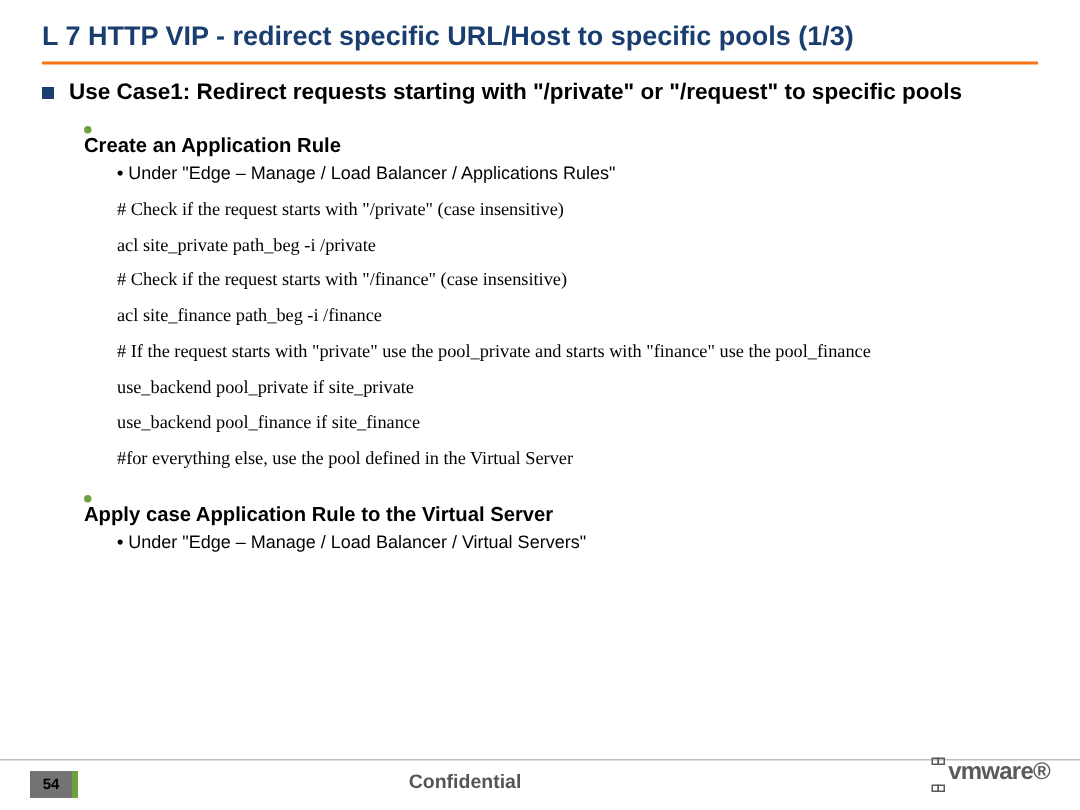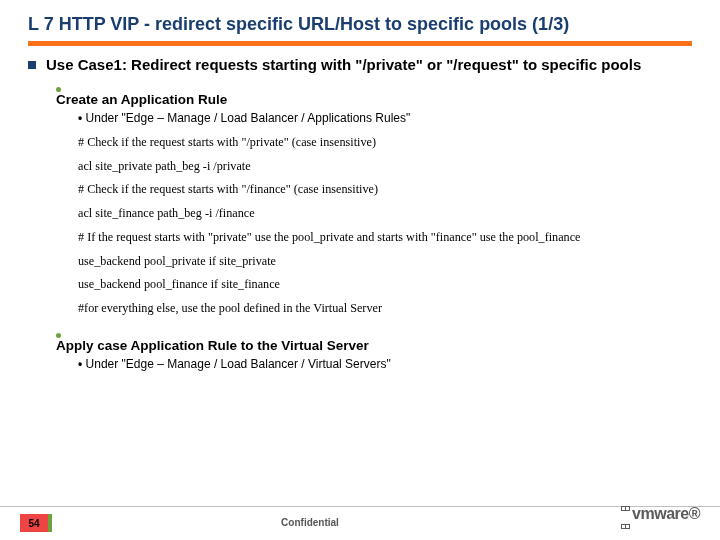--- a/index.html
+++ b/index.html
@@ -1,32 +1,32 @@
 <!DOCTYPE html>
 <html><head>
 <meta charset="utf-8">
 <style>
   * { box-sizing: border-box; margin: 0; padding: 0; }
   html, body { width: 720px; height: 540px; font-family: Arial, Helvetica, sans-serif; background: #fff; color: #000; }
   .slide { width: 720px; height: 540px; position: relative; padding: 14px 28px 0 28px; }
-  .title { font-size: 18px; font-weight: bold; color: #1a3e6f; padding-bottom: 6px; border-bottom: 5px solid #f97316; }
+  .title { font-size: 18px; font-weight: bold; color: #1a3e6f; padding-bottom: 6px; border-bottom: 2px solid #f97316; }
   .section-bullet { margin-top: 10px; display: flex; align-items: flex-start; }
   .section-bullet .sq { width: 8px; height: 8px; background: #1a3e6f; margin-top: 5px; margin-right: 10px; flex-shrink: 0; }
   .section-bullet .txt { font-size: 15px; font-weight: bold; line-height: 1.25; }
   .sub1 { margin-top: 6px; margin-left: 28px; display: flex; align-items: flex-start; flex-direction: column; }
   .sub1 .dot { width: 5px; height: 5px; border-radius: 50%; background: #6fa23f; margin-top: 6px; margin-right: 8px; flex-shrink: 0; }
   .sub1 .txt { font-size: 13.5px; font-weight: bold; }
   .sub2 { margin-top: 4px; margin-left: 50px; font-size: 12px; }
   .sub2::before { content: "• "; font-weight: bold; }
   .code { margin-top: 6px; margin-left: 50px; font-family: Liberation Serif, serif; font-size: 12.2px; line-height: 1.95; white-space: pre; }
   .footer { position: absolute; left: 0; bottom: 0; width: 720px; height: 34px; }
   .foot-line { position: absolute; top: 0; left: 0; width: 720px; height: 1px; background: #bfbfbf; }
-  .page-box { position: absolute; left: 20px; bottom: 8px; width: 28px; height: 18px; background: #ef4444; display: flex; align-items: center; justify-content: center; font-size: 10px; font-weight: bold; }
+  .page-box { position: absolute; left: 20px; bottom: 8px; width: 28px; height: 18px; background: #737373; display: flex; align-items: center; justify-content: center; font-size: 10px; font-weight: bold; }
   .green-bar { position: absolute; left: 48px; bottom: 8px; width: 4px; height: 18px; background: #6fa23f; }
-  .conf { position: absolute; left: 0; bottom: 12px; width: 620px; text-align: center; font-size: 10px; font-weight: bold; color: #555; }
+  .conf { position: absolute; left: 0; bottom: 12px; width: 620px; text-align: center; font-size: 13px; font-weight: bold; color: #555; }
   .logo { position: absolute; right: 20px; bottom: 7px; font-size: 16px; font-weight: bold; color: #5b5b5b; letter-spacing: -0.5px; text-align: center; }
   .logo .boxes { display: inline-block; vertical-align: middle; margin-right: 3px; }
   .logo .boxes span { display: inline-block; width: 5px; height: 5px; border: 1px solid #5b5b5b; margin-right: -1px; }
   .logo .boxes span:nth-child(3), .logo .boxes span:nth-child(4) { margin-top: -1px; }
 </style>
 </head>
 <body>
 
 <div class="slide">
 

